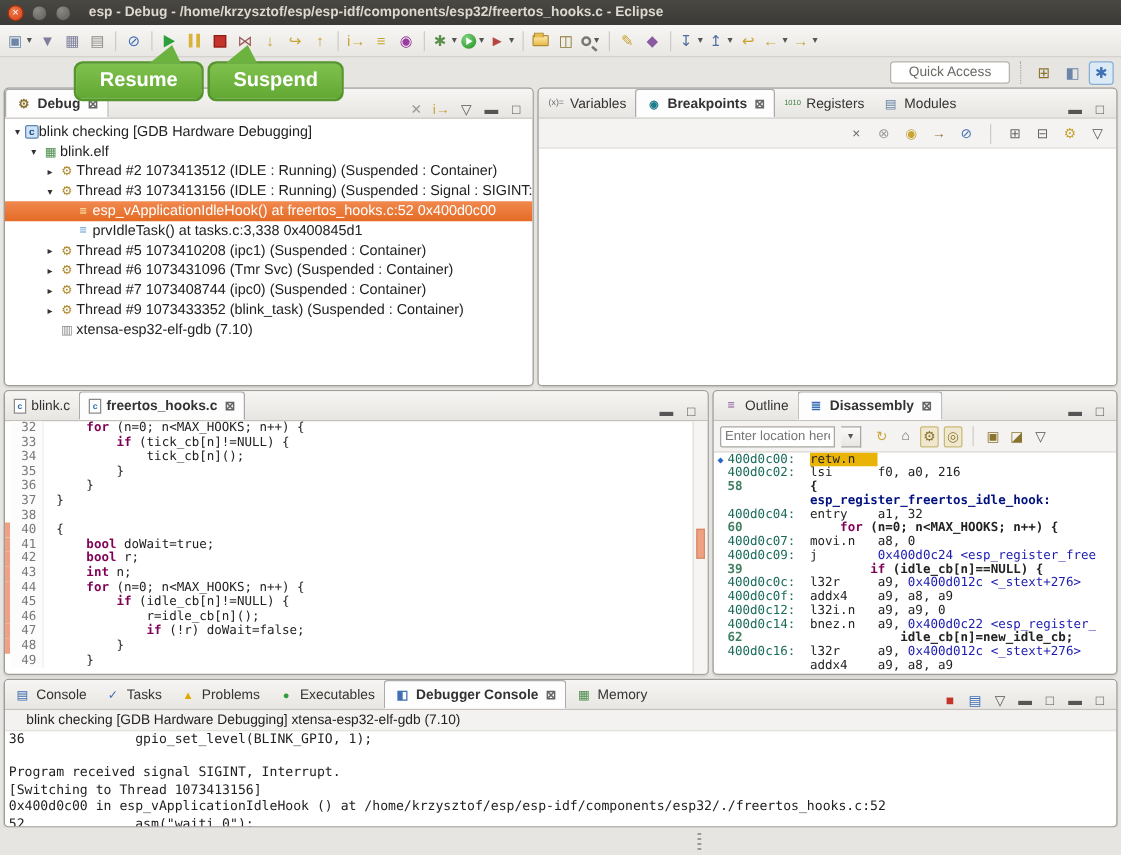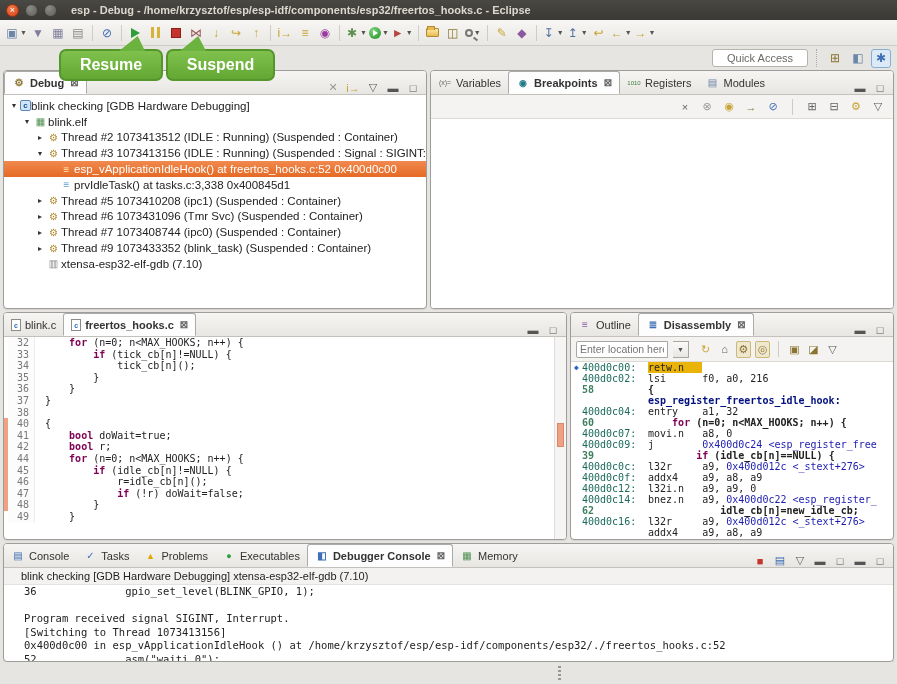--- a/index.html
+++ b/index.html
@@ -116,21 +116,21 @@
   .dargs { flex:1; }
   .dhex { color:#1b1bb0; }
   .dsrc { font-weight:bold; }
   .dsrcnum { width:66px; flex:none; color:#3f7f5f; font-weight:bold; }
   .dlabel { color:#00107f; font-weight:bold; }
 
   
   .con-hdr { height:17px; background:#f3f2f0; border-bottom:1px solid #e4e2de; display:flex; align-items:center;
     font-size:11px; color:#222; padding:0 17px; white-space:pre; }
   .con-body { font-family:"DejaVu Sans Mono", monospace; font-size:10.5px; }
-  .con-line { height:13.6px; line-height:13.6px; white-space:pre; padding-left:20px; }
+  .con-line { height:13.6px; line-height:13.6px; white-space:pre; padding-left:3px; }
 
   
   .bottom-strip { position:absolute; left:0; top:662px; width:897px; height:22px; background:#e7e5e2; }
   .drag-dots { position:absolute; left:558px; top:4px; width:3px; height:14px;
     background:repeating-linear-gradient(#9a9893 0 2px, transparent 2px 4px); }
 </style>
 </head>
 <body>
 
 <div class="app">
@@ -405,20 +405,21 @@
       <div class="crow"><span class="cbar"></span><span class="clnum">32</span><span class="cfold"></span><span class="ccode">    <span class="kw">for</span> (n=0; n&lt;MAX_HOOKS; n++) {</span></div>
         <div class="crow"><span class="cbar"></span><span class="clnum">33</span><span class="cfold"></span><span class="ccode">        <span class="kw">if</span> (tick_cb[n]!=NULL) {</span></div>
         <div class="crow"><span class="cbar"></span><span class="clnum">34</span><span class="cfold"></span><span class="ccode">            tick_cb[n]();</span></div>
         <div class="crow"><span class="cbar"></span><span class="clnum">35</span><span class="cfold"></span><span class="ccode">        }</span></div>
         <div class="crow"><span class="cbar"></span><span class="clnum">36</span><span class="cfold"></span><span class="ccode">    }</span></div>
         <div class="crow"><span class="cbar"></span><span class="clnum">37</span><span class="cfold"></span><span class="ccode">}</span></div>
         <div class="crow"><span class="cbar"></span><span class="clnum">38</span><span class="cfold"></span><span class="ccode"></span></div>
         <div class="crow"><span class="cbar chg"></span><span class="clnum">40</span><span class="cfold"></span><span class="ccode">{</span></div>
         <div class="crow"><span class="cbar chg"></span><span class="clnum">41</span><span class="cfold"></span><span class="ccode">    <span class="kw">bool</span> doWait=true;</span></div>
         <div class="crow"><span class="cbar chg"></span><span class="clnum">42</span><span class="cfold"></span><span class="ccode">    <span class="kw">bool</span> r;</span></div>
+        <div class="crow"><span class="cbar chg"></span><span class="clnum">43</span><span class="cfold"></span><span class="ccode">    <span class="kw">int</span> n;</span></div>
         <div class="crow"><span class="cbar chg"></span><span class="clnum">44</span><span class="cfold"></span><span class="ccode">    <span class="kw">for</span> (n=0; n&lt;MAX_HOOKS; n++) {</span></div>
         <div class="crow"><span class="cbar chg"></span><span class="clnum">45</span><span class="cfold"></span><span class="ccode">        <span class="kw">if</span> (idle_cb[n]!=NULL) {</span></div>
         <div class="crow"><span class="cbar chg"></span><span class="clnum">46</span><span class="cfold"></span><span class="ccode">            r=idle_cb[n]();</span></div>
         <div class="crow"><span class="cbar chg"></span><span class="clnum">47</span><span class="cfold"></span><span class="ccode">            <span class="kw">if</span> (!r) doWait=false;</span></div>
         <div class="crow"><span class="cbar chg"></span><span class="clnum">48</span><span class="cfold"></span><span class="ccode">        }</span></div>
         <div class="crow"><span class="cbar"></span><span class="clnum">49</span><span class="cfold"></span><span class="ccode">    }</span></div>
         <div class="overview">
         <span class="ov-mark" style="top:86px;"></span>
       </div>
     </div>

